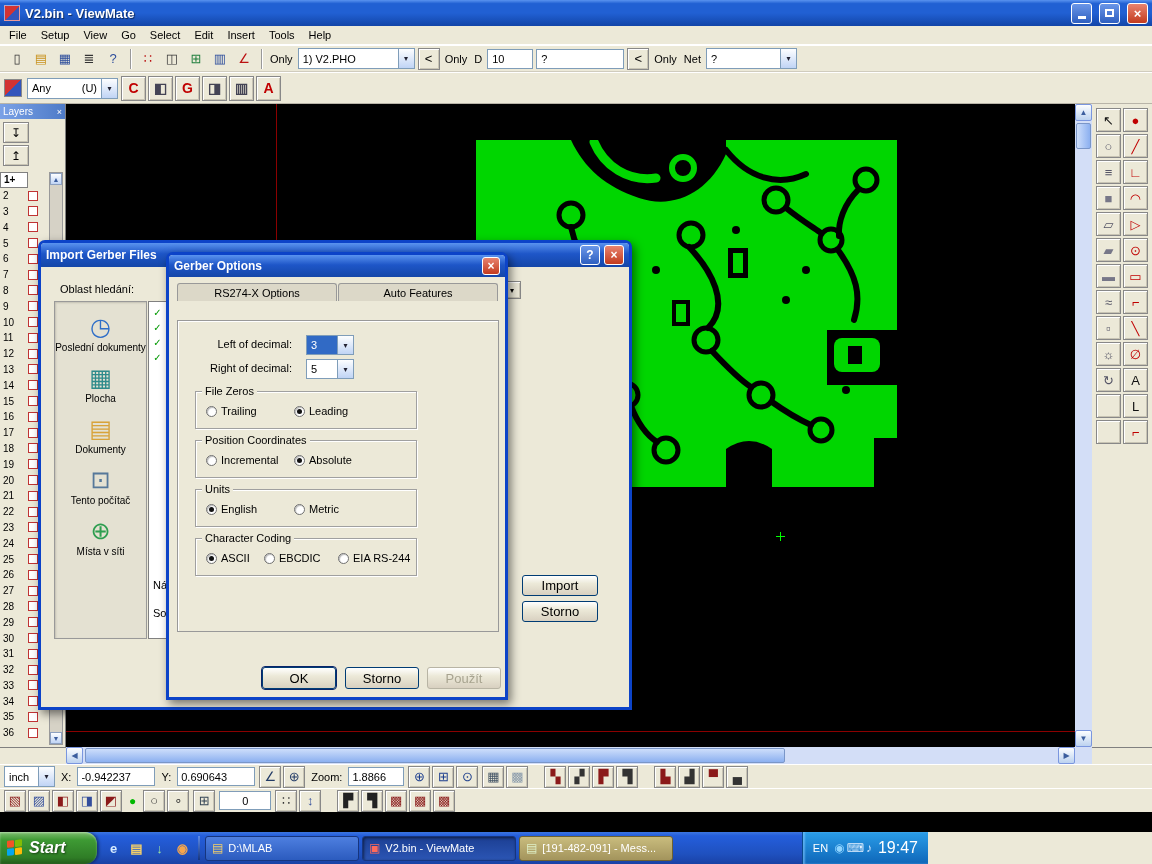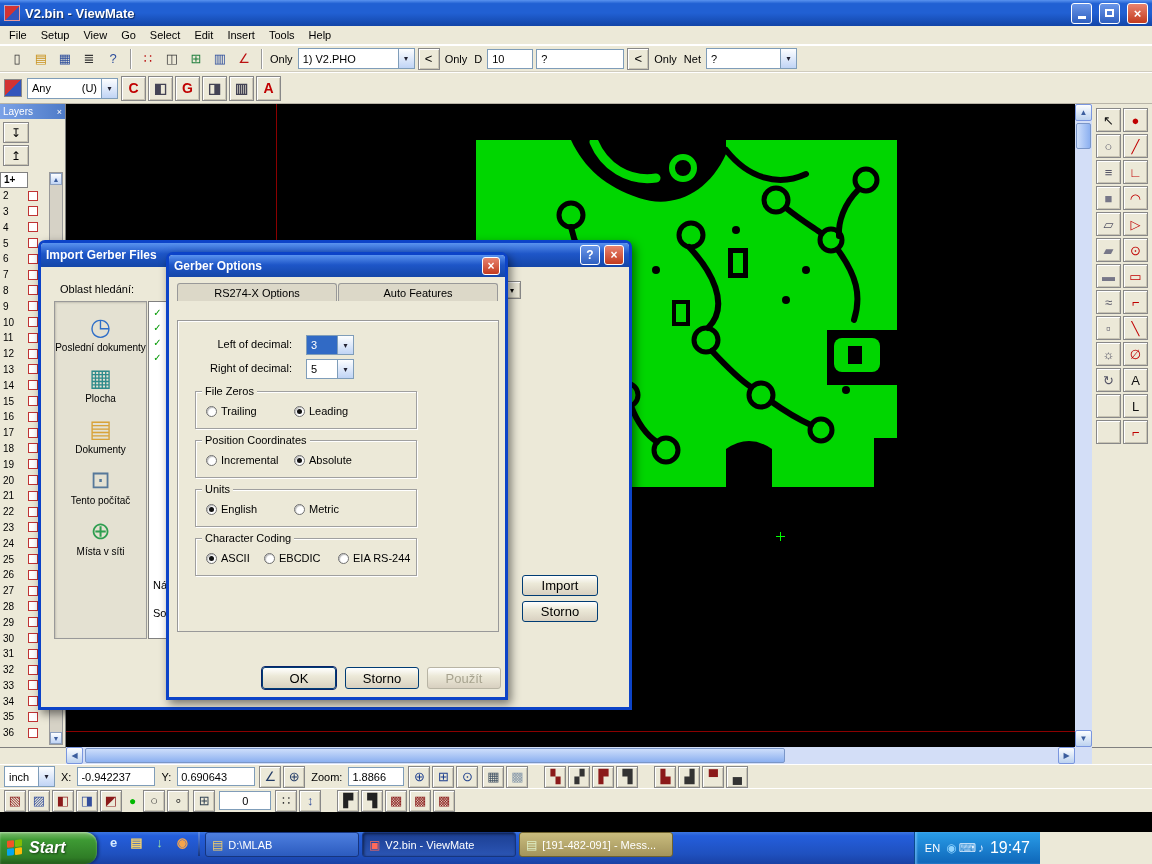--- a/index.html
+++ b/index.html
@@ -75,21 +75,21 @@
 
 .status{position:absolute;left:0;width:1152px;height:24px;background:#ECE9D8;display:flex;align-items:center;gap:4px;padding-left:4px;border-top:1px solid #fff;}
 .status *{flex-shrink:0;}
 .s1{top:764px;}
 .s2{top:788px;}
 .led{color:#00B800;font-size:12px;margin:0 3px;}
 .gap8{width:8px;}
 .dark{color:#334455;}
 .deskstrip{position:absolute;left:0;top:812px;width:1152px;height:20px;background:#000;}
 
-.taskbar{position:absolute;left:0;top:832px;width:1040px;height:32px;background:linear-gradient(180deg,#3C76E0 0%,#245EDC 12%,#1F50BE 70%,#1941A5 100%);display:flex;align-items:flex-start;}
+.taskbar{position:absolute;left:0;top:832px;width:928px;height:32px;background:linear-gradient(180deg,#3C76E0 0%,#245EDC 12%,#1F50BE 70%,#1941A5 100%);display:flex;align-items:center;}
 .taskbar *{flex-shrink:0;}
 .start{width:97px;height:32px;background:linear-gradient(180deg,#7DBE6E 0%,#3E9A34 25%,#2F7D26 80%,#225C1B 100%);border-radius:0 12px 12px 0;display:flex;align-items:center;gap:6px;padding:0 14px 0 7px;color:#fff;font-weight:bold;font-style:italic;font-size:16px;text-shadow:1px 1px 2px rgba(0,0,0,.5);box-shadow:inset 0 1px 2px rgba(255,255,255,.4),2px 0 3px rgba(0,0,0,.4);}
 .winflag{width:16px;height:16px;display:grid;grid-template-columns:7px 7px;grid-template-rows:7px 7px;gap:1px;transform:skewY(-6deg);}
 .winflag i{border-radius:1px;}
 .winflag i:nth-child(1){background:#F35325;}
 .winflag i:nth-child(2){background:#81BC06;}
 .winflag i:nth-child(3){background:#05A6F0;}
 .winflag i:nth-child(4){background:#FFBA08;}
 .ql-area{display:flex;gap:2px;margin-left:6px;}
 .ql{width:21px;height:21px;display:flex;align-items:center;justify-content:center;font-size:13px;font-weight:bold;border-radius:2px;}

